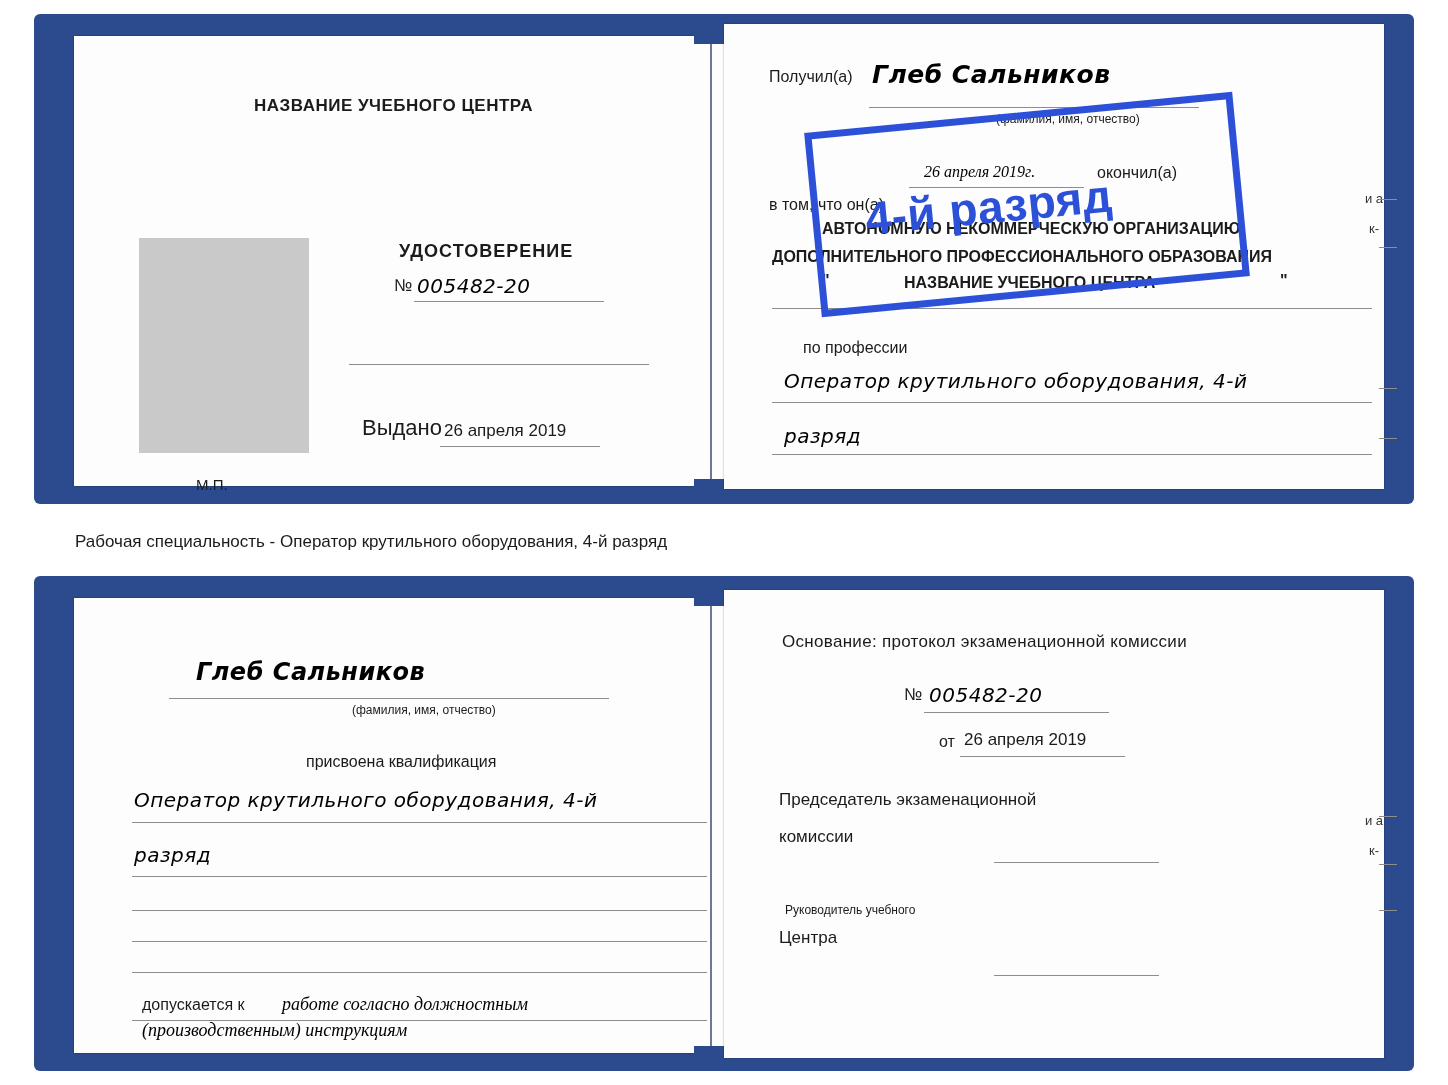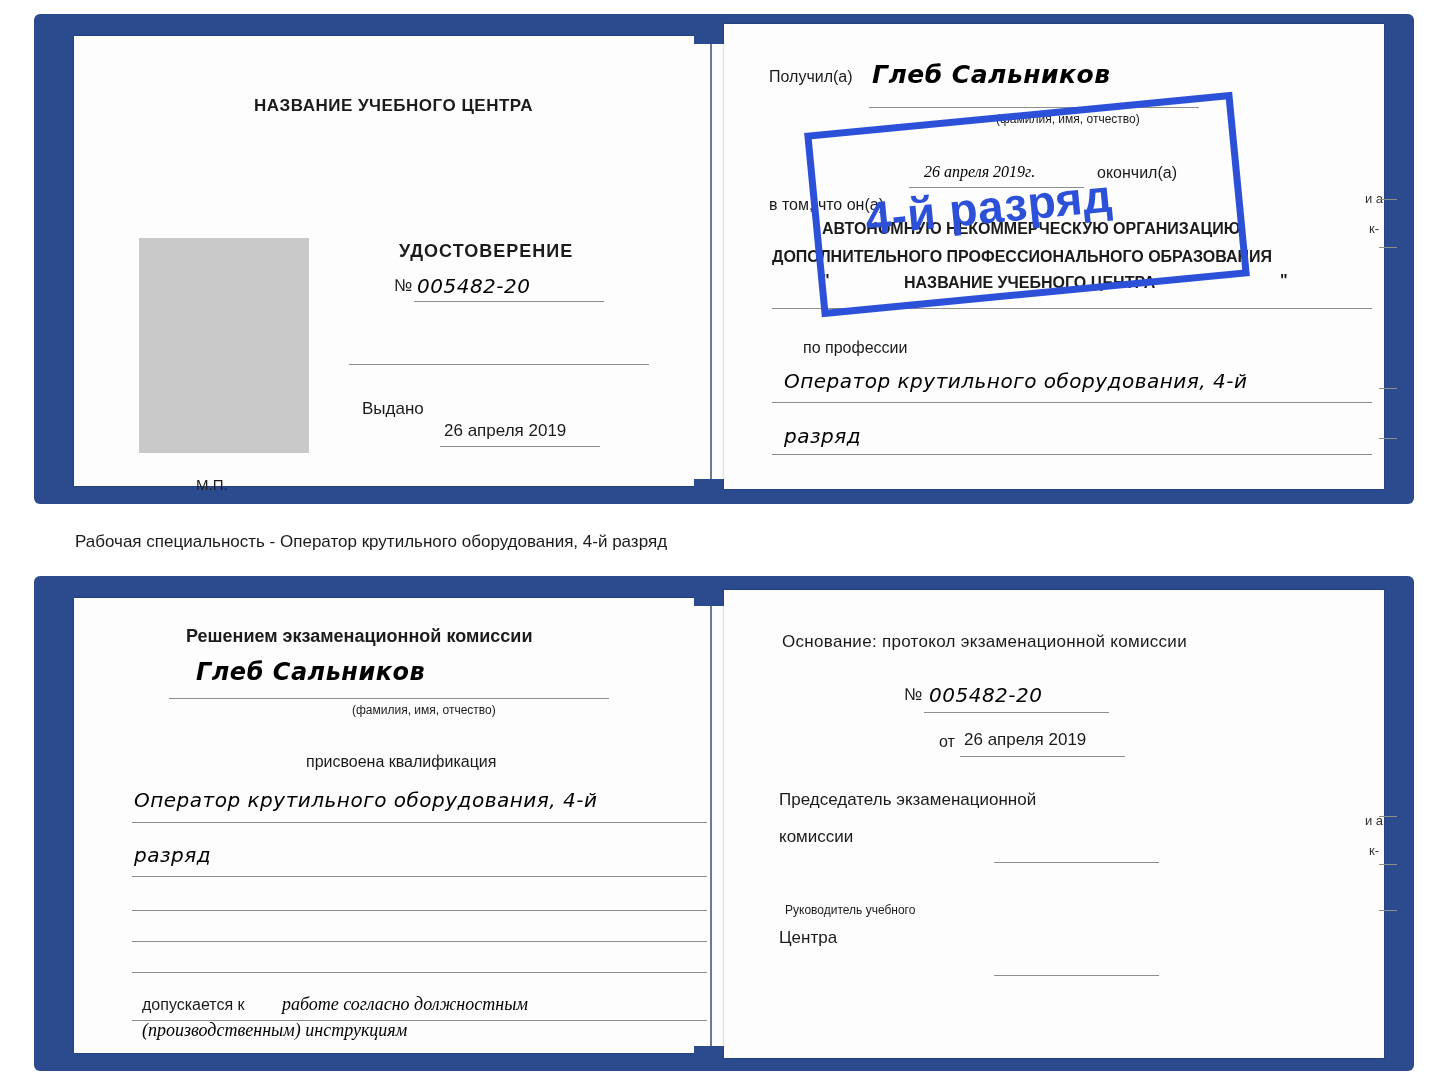--- a/index.html
+++ b/index.html
@@ -121,21 +121,21 @@
     <div class="grayphoto" style="left:65px; top:202px; width:170px; height:215px;"></div>
 
     <div class="t print" style="left:325px; top:205px; font-size:18px; font-weight:bold; letter-spacing:1px;">УДОСТОВЕРЕНИЕ</div>
 
     <div class="t print" style="left:320px; top:240px; font-size:17px;">№</div>
     <div class="t hand" style="left:343px; top:238px; font-size:20px;">005482-20</div>
     <div class="line" style="left:340px; top:265px; width:190px;"></div>
 
     <div class="line" style="left:275px; top:328px; width:300px;"></div>
 
-    <div class="t print" style="left:288px; top:363px; font-size:17px;">Выдано</div>
+    <div class="t print" style="left:288px; top:379px; font-size:22px;">Выдано</div>
     <div class="t print" style="left:370px; top:385px; font-size:17px;">26 апреля 2019</div>
     <div class="line" style="left:366px; top:410px; width:160px;"></div>
 
     <div class="t print" style="left:122px; top:440px; font-size:15px;">М.П.</div>
   </div>
 
   <div class="spine" style="left:676px; top:20px; height:455px;"></div>
   <div class="spine-notch" style="left:660px; top:0px; width:40px; height:30px;"></div>
   <div class="spine-notch" style="left:660px; top:465px; width:40px; height:25px;"></div>
 
@@ -178,21 +178,20 @@
 <div class="stamp-text" style="left:865px; top:180px; font-size:46px;">4-й разряд</div>
 
 <div class="caption" style="left:75px; top:532px;">Рабочая специальность - Оператор крутильного оборудования, 4-й разряд</div>
 
 <div class="booklet" style="left:34px; top:576px; width:1380px; height:495px; border:none;">
 
   <div class="cover" style="left:0; top:0; right:0; bottom:0; background:#2b4b8e;"></div>
 
   <div class="page" style="left:40px; top:22px; width:650px; height:455px;">
 
-    <div class="t print" style="left:112px; top:28px; font-size:18px; font-weight:bold;">Решением экзаменационной комиссии</div>
 
     <div class="t hand" style="left:122px; top:60px; font-size:24px; font-weight:bold;">Глеб Сальников</div>
     <div class="line" style="left:95px; top:100px; width:440px;"></div>
     <div class="t print" style="left:278px; top:105px; font-size:12px;">(фамилия, имя, отчество)</div>
 
     <div class="t print" style="left:232px; top:155px; font-size:16px;">присвоена квалификация</div>
 
     <div class="t hand" style="left:60px; top:190px; font-size:20px;">Оператор крутильного оборудования, 4-й</div>
     <div class="line" style="left:58px; top:224px; width:575px;"></div>
 

